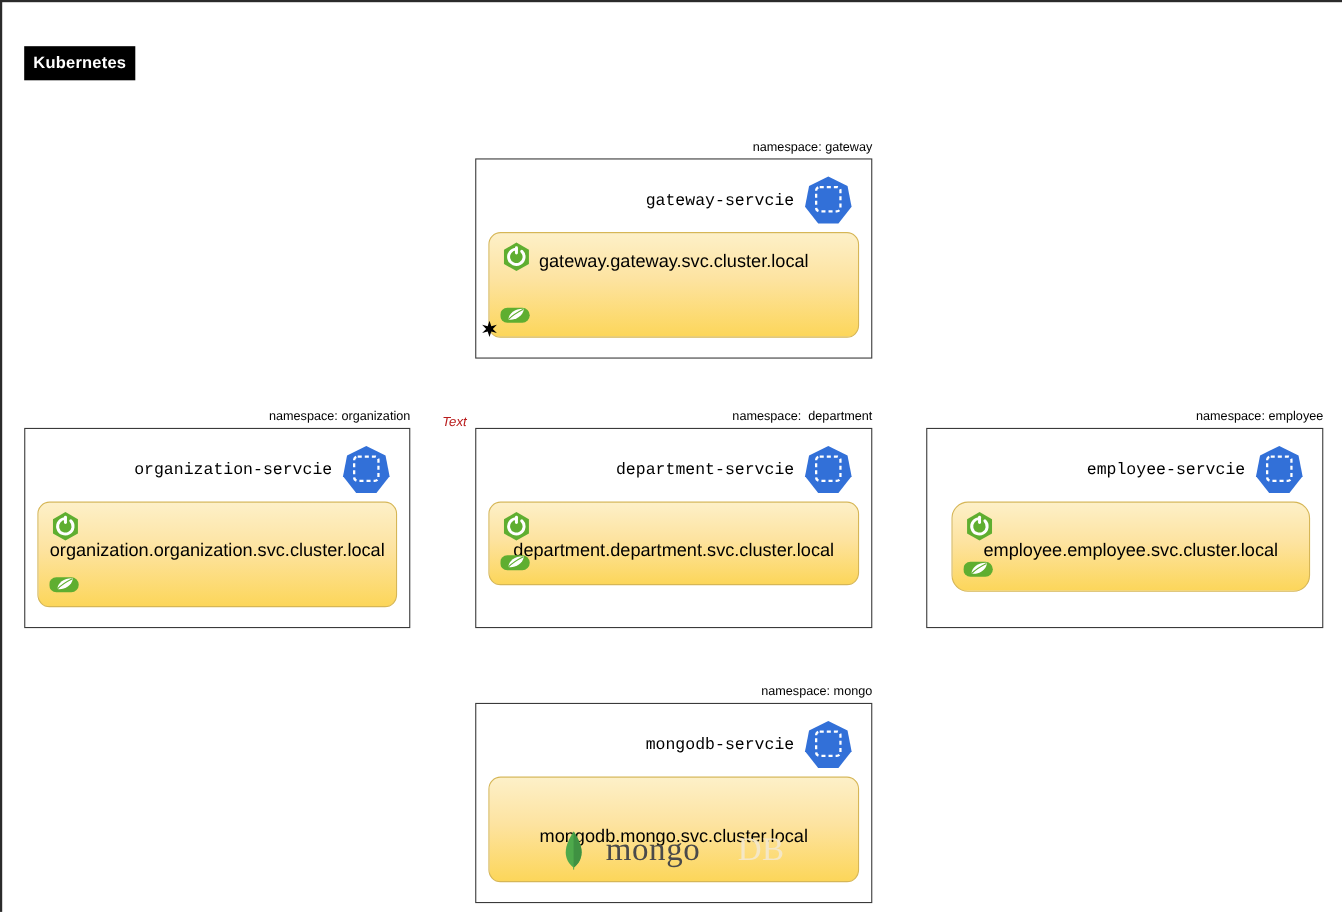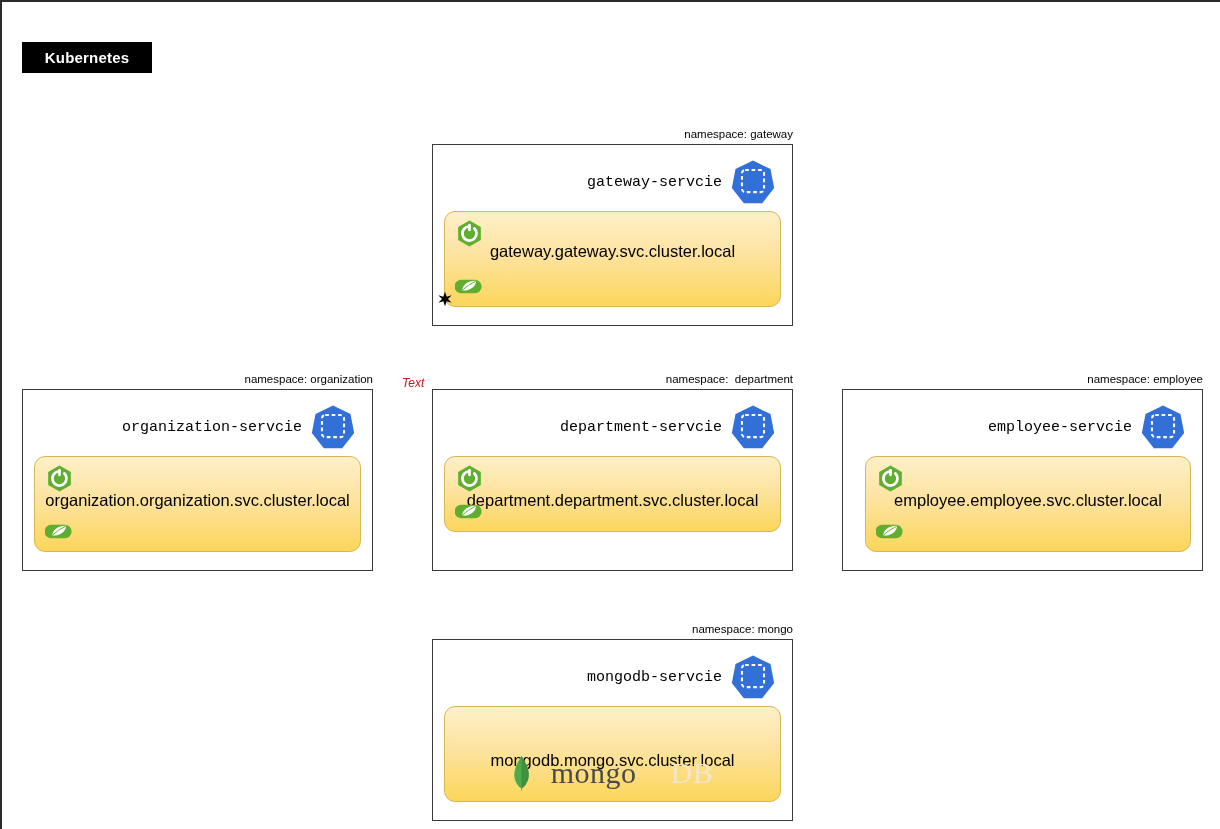--- a/index.html
+++ b/index.html
@@ -20,21 +20,21 @@
     border-left: 2px solid #2b2b2b;
     box-sizing: border-box;
     overflow: hidden;
   }
 
   
   .title-chip {
     position: absolute;
     left: 20px;
     top: 40px;
-    width: 130px;
+    width: 101px;
     height: 31px;
     background: #000000;
     color: #ffffff;
     font-size: 15px;
     font-weight: bold;
     display: flex;
     align-items: center;
     justify-content: center;
     letter-spacing: 0.2px;
   }
@@ -190,21 +190,21 @@
           <rect x="26" y="24" width="48" height="48" rx="7" ry="7" fill="none" stroke="#ffffff" stroke-width="4.5" stroke-dasharray="8,6"></rect>
         </svg>
       </div>
 
       <div class="pod-box" style="left:11px; top:66px; right:11px; height:96px;">
         <svg class="springboot-icon" viewBox="0 0 100 100">
           <polygon points="50,2 92,26 92,74 50,98 8,74 8,26" fill="#5fae30"></polygon>
           <path d="M50,24 a26,26 0 1,0 18,7.6" fill="none" stroke="#ffffff" stroke-width="10" stroke-linecap="round"></path>
           <rect x="45" y="14" width="10" height="28" rx="5" fill="#ffffff"></rect>
         </svg>
-        <div class="pod-fqdn" style="top:30px;">gateway.gateway.svc.cluster.local</div>
+        <div class="pod-fqdn" style="top:17px;">gateway.gateway.svc.cluster.local</div>
         <svg class="springleaf-icon" viewBox="0 0 120 100">
           <path d="M26,18 h56 a28,28 0 0,1 0,56 h-56 a28,28 0 0,1 0,-56 z" fill="#5fae30"></path>
           <path d="M88,22 C58,20 30,38 30,62 C48,66 84,56 88,22 Z" fill="#ffffff"></path>
           <path d="M30,62 C46,46 66,34 86,24" fill="none" stroke="#5fae30" stroke-width="4"></path>
         </svg>
       </div>
       <svg class="star-marker" style="left:4px; top:146px;" viewBox="0 0 24 24">
         <path d="M12,1 L14.5,8.5 L22,6.5 L16.5,12 L22,17.5 L14.5,15.5 L12,23 L9.5,15.5 L2,17.5 L7.5,12 L2,6.5 L9.5,8.5 Z" fill="#000000"></path>
       </svg>
     </div>
@@ -271,21 +271,21 @@
     <div class="ns-box">
 
       <div class="svc-row">
         <span class="svc-label">employee-servcie</span>
         <svg class="k8s-icon" viewBox="0 0 100 100">
           <polygon points="50,3 88,22 96,63 70,96 30,96 4,63 12,22" fill="#3270d8"></polygon>
           <rect x="26" y="24" width="48" height="48" rx="7" ry="7" fill="none" stroke="#ffffff" stroke-width="4.5" stroke-dasharray="8,6"></rect>
         </svg>
       </div>
 
-      <div class="pod-box" style="left:22px; top:66px; right:11px; height:96px;">
+      <div class="pod-box" style="left:22px; top:66px; right:11px; height:82px;border-radius:15px;">
         <svg class="springboot-icon" viewBox="0 0 100 100">
           <polygon points="50,2 92,26 92,74 50,98 8,74 8,26" fill="#5fae30"></polygon>
           <path d="M50,24 a26,26 0 1,0 18,7.6" fill="none" stroke="#ffffff" stroke-width="10" stroke-linecap="round"></path>
           <rect x="45" y="14" width="10" height="28" rx="5" fill="#ffffff"></rect>
         </svg>
         <div class="pod-fqdn" style="top:34px;">employee.employee.svc.cluster.local</div>
         <svg class="springleaf-icon" viewBox="0 0 120 100">
           <path d="M26,18 h56 a28,28 0 0,1 0,56 h-56 a28,28 0 0,1 0,-56 z" fill="#5fae30"></path>
           <path d="M88,22 C58,20 30,38 30,62 C48,66 84,56 88,22 Z" fill="#ffffff"></path>
           <path d="M30,62 C46,46 66,34 86,24" fill="none" stroke="#5fae30" stroke-width="4"></path>

